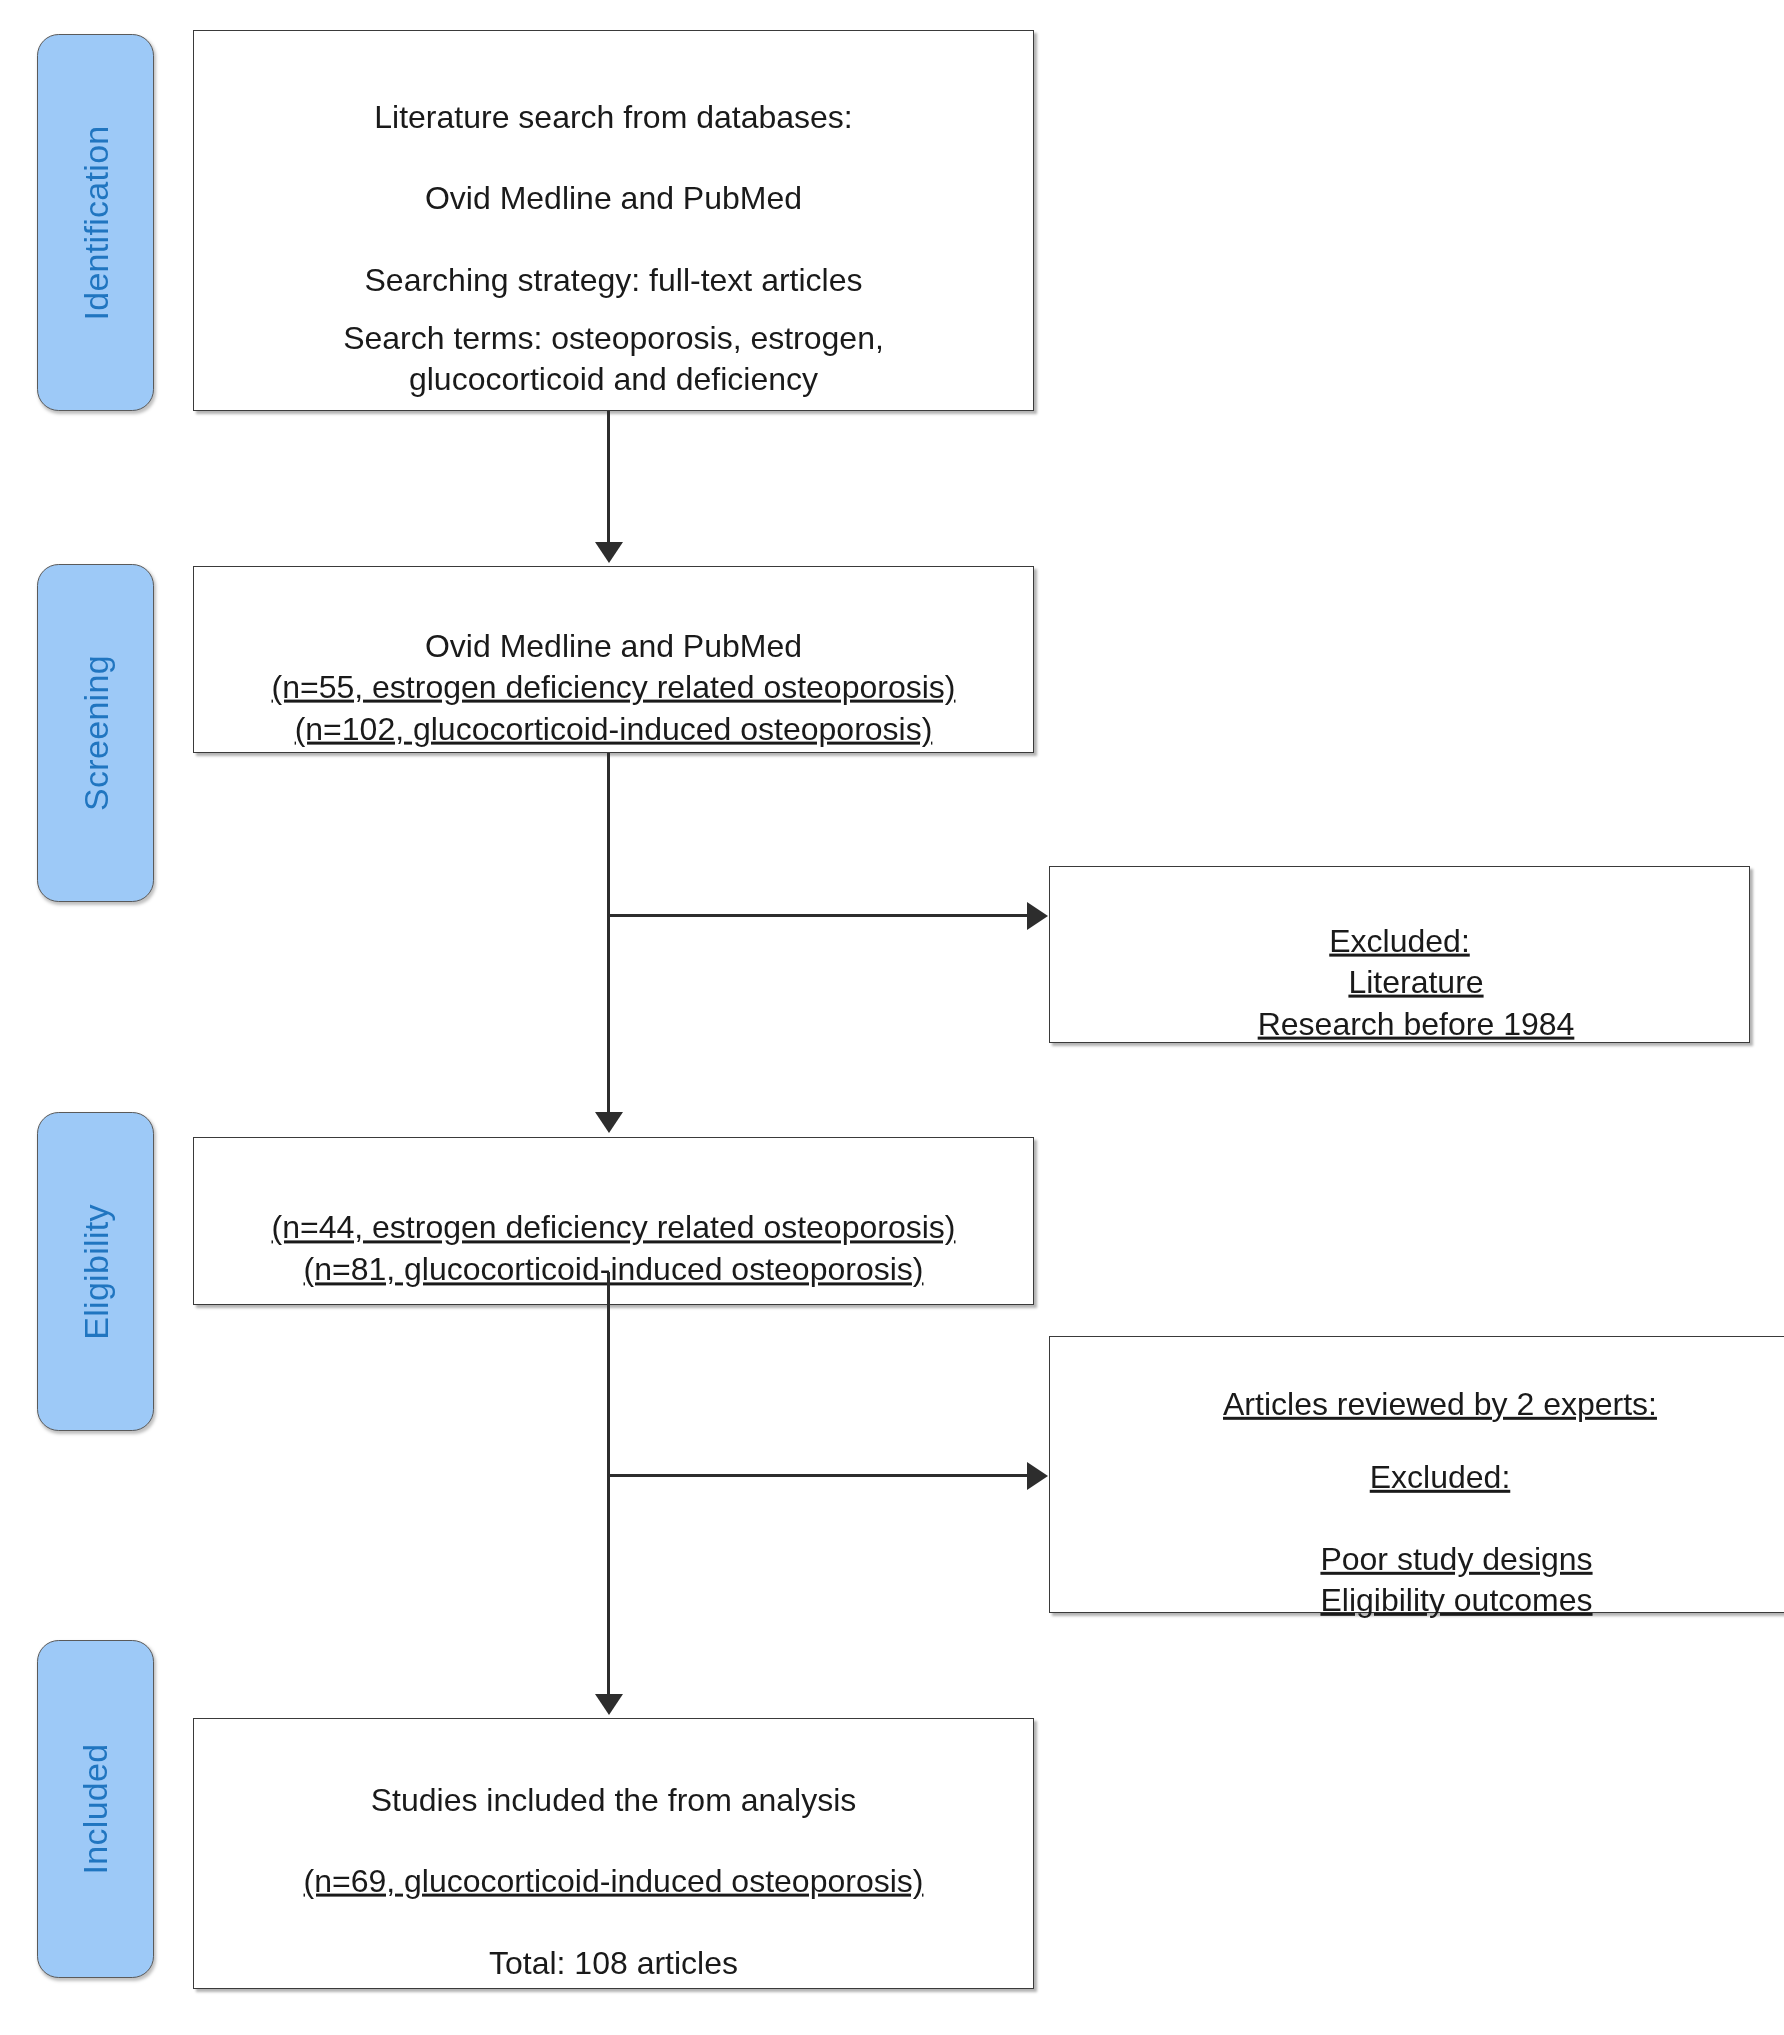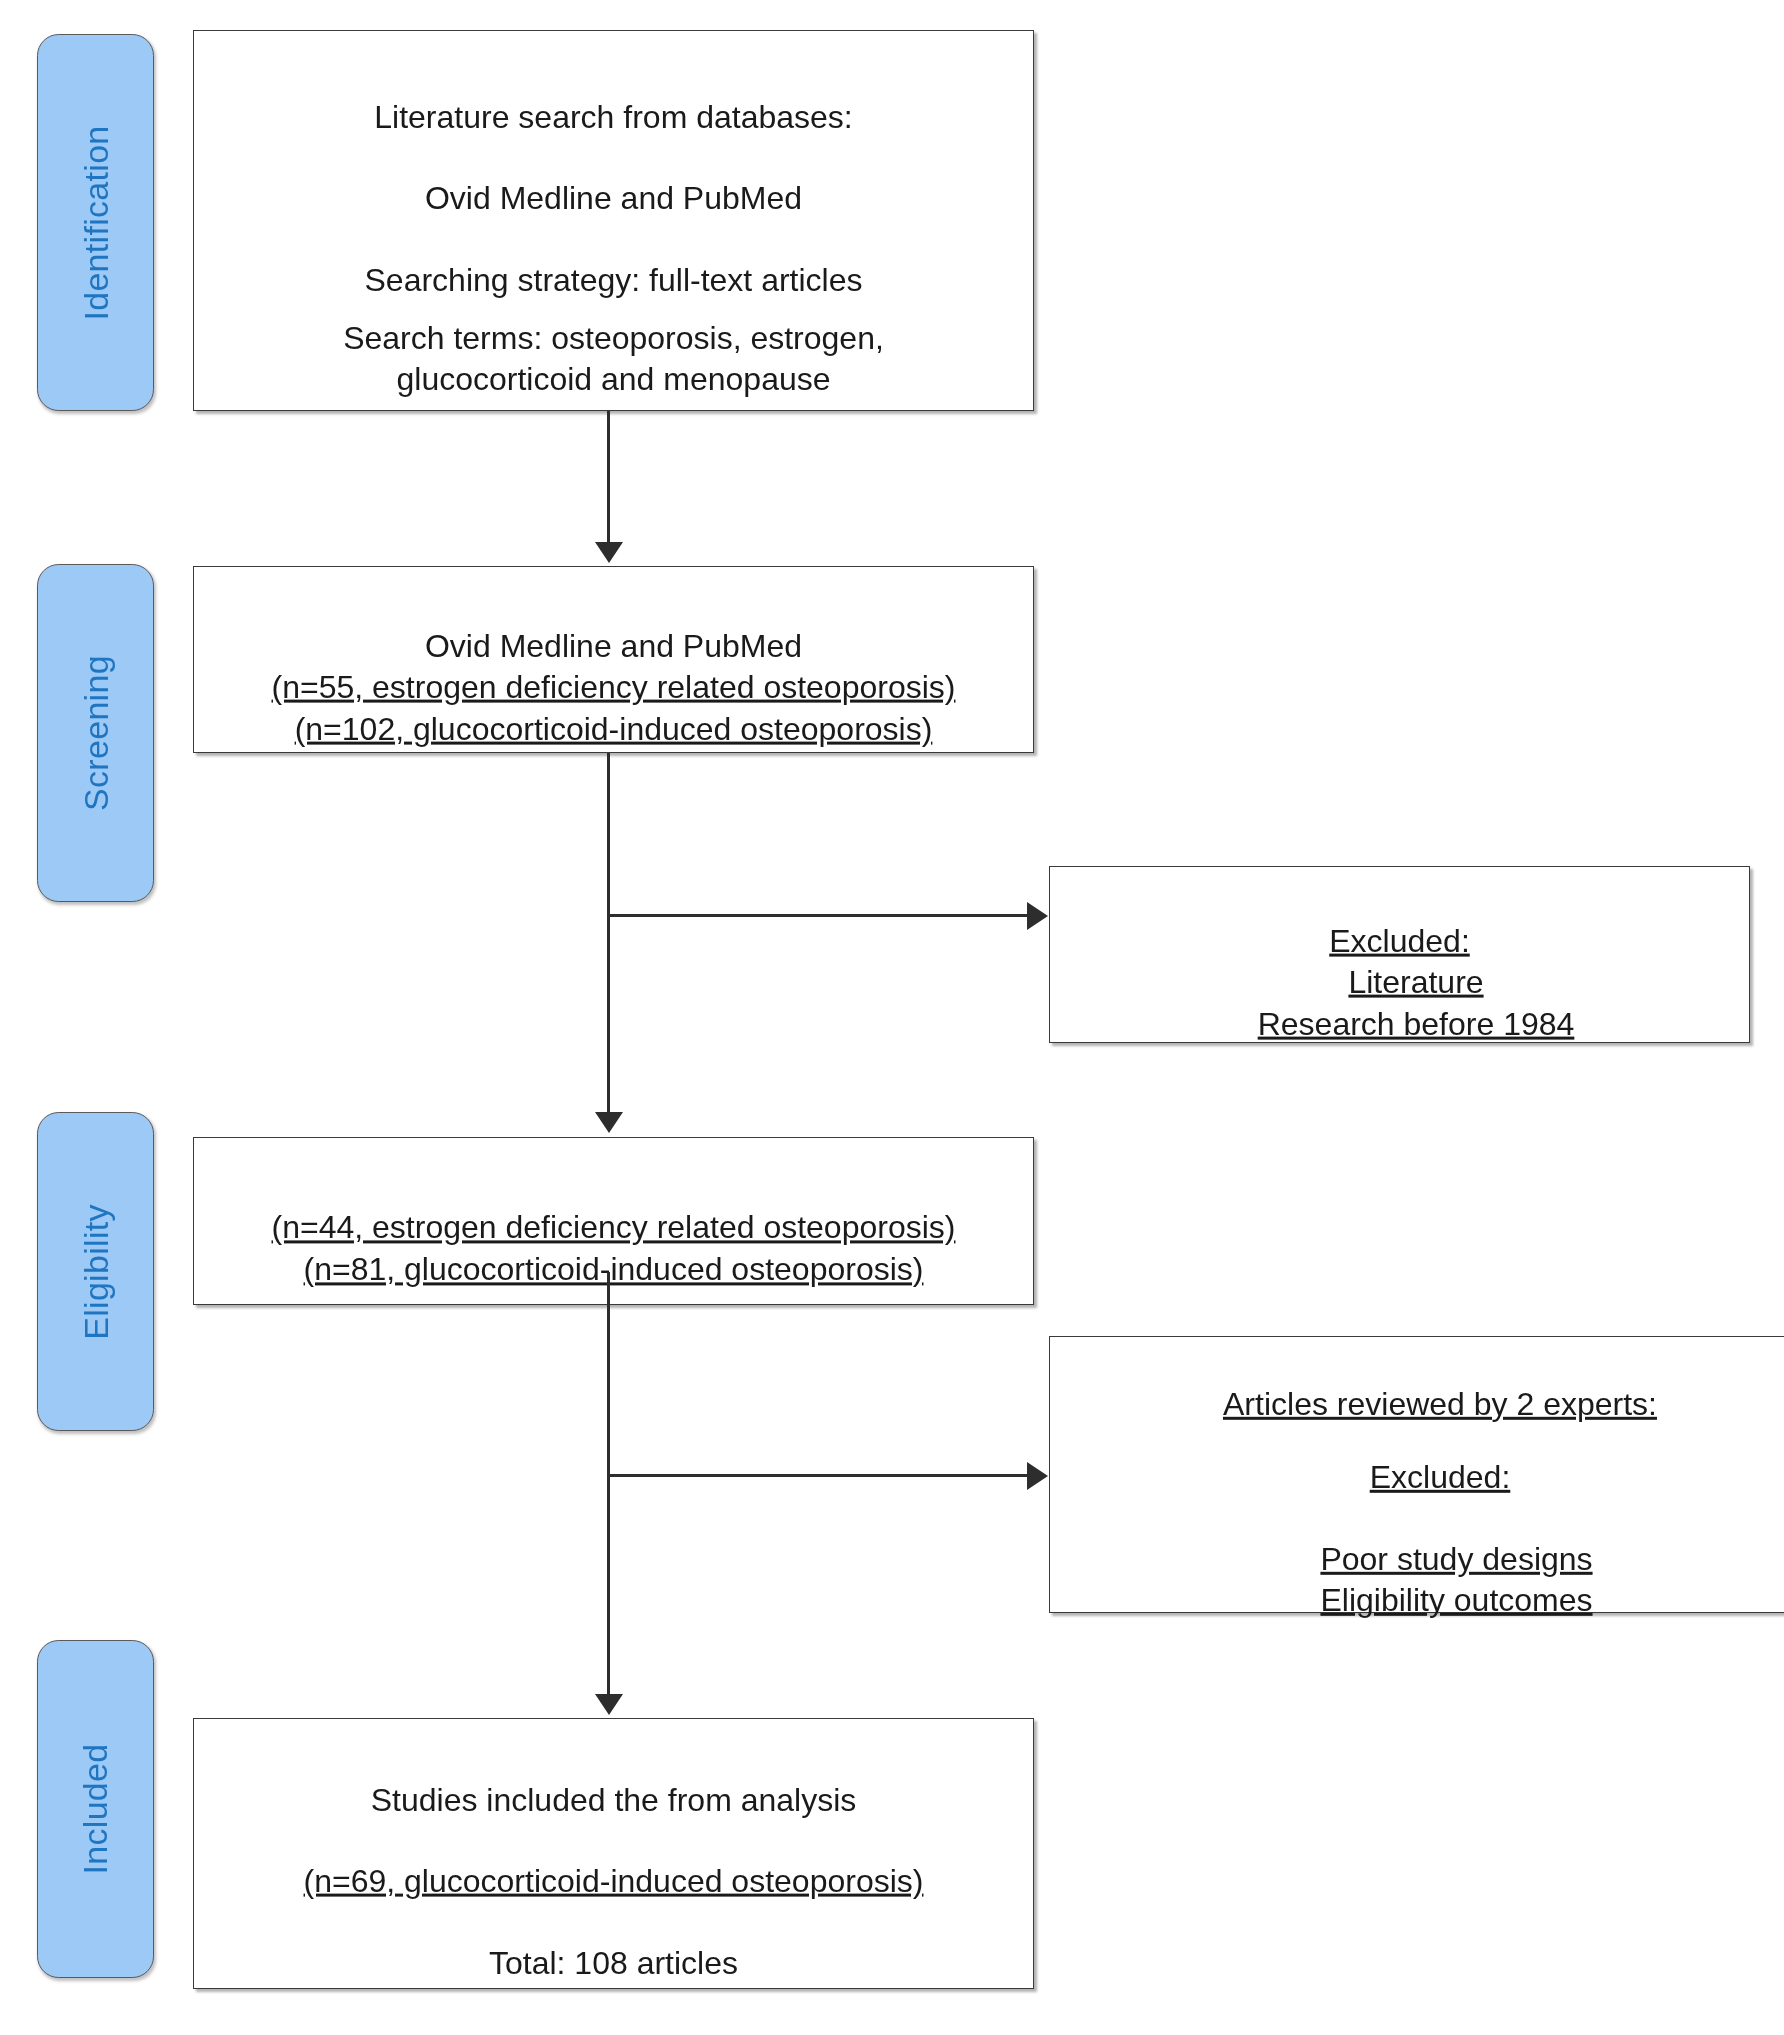--- a/index.html
+++ b/index.html
@@ -120,21 +120,21 @@
 
   <div class="box" style="left:193px; top:30px; width:841px; height:381px;">
     <div class="box-inner">
       <div class="line center">Literature search from databases:</div>
       <div class="spacer-lg"></div>
       <div class="line center">Ovid Medline and PubMed</div>
       <div class="spacer-lg"></div>
       <div class="line center">Searching strategy: full-text articles</div>
       <div class="spacer-sm"></div>
       <div class="line center">Search terms: osteoporosis, estrogen,</div>
-      <div class="line center">glucocorticoid and menopause</div>
+      <div class="line center">glucocorticoid and deficiency</div>
     </div>
   </div>
 
   <div class="vline" style="left:607px; top:411px; height:133px;"></div>
   <div class="arrow-down" style="left:595px; top:542px;"></div>
 
   <div class="box" style="left:193px; top:566px; width:841px; height:187px;">
     <div class="box-inner">
       <div class="line center">Ovid Medline and PubMed</div>
       <div class="line left">(n=55, estrogen deficiency related osteoporosis)</div>

